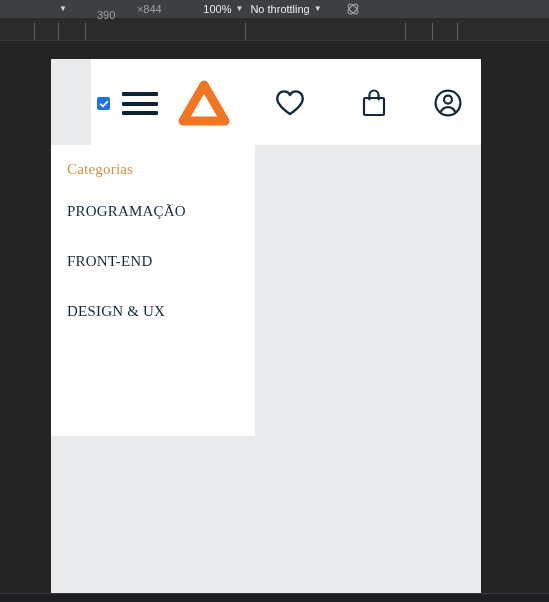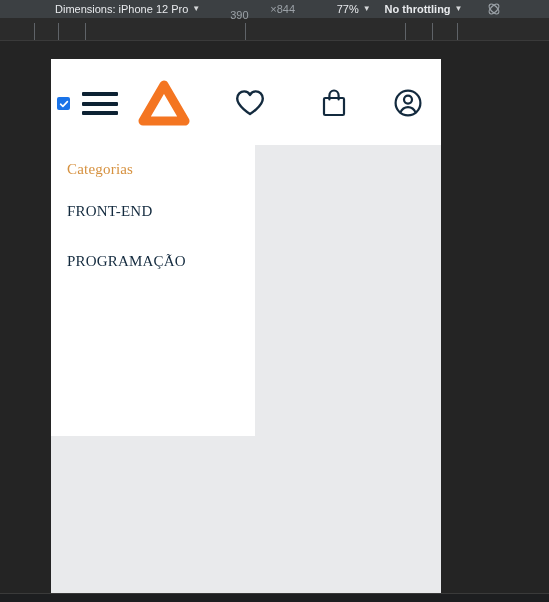--- a/index.html
+++ b/index.html
@@ -60,21 +60,21 @@
     margin-left: 6px;
     color: #9aa0a6;
     font-size: 11px;
   }
   .tb-height {
     width: 34px;
     text-align: right;
     color: #9aa0a6;
   }
   .tb-zoom { margin-left: 26px; color: #e8eaed; }
-  .tb-throttle { margin-left: 14px; color: #e8eaed; font-weight: bold; }
+  .tb-throttle { margin-left: 7px; color: #e8eaed; }
   .tb-rotate {
     margin-left: 22px;
     width: 18px;
     height: 18px;
     display: flex;
     align-items: center;
     justify-content: center;
   }
   .tb-rotate svg { display: block; }
 
@@ -98,20 +98,21 @@
 
   
   .viewport {
     position: absolute;
     left: 51px;
     top: 59px;
     width: 390px;
     height: 534px;
     background: #e9eaec;
     overflow: hidden;
+    padding-left: 40px;
   }
 
   
   .site-header {
     position: relative;
     width: 390px;
     height: 86px;
     background: #ffffff;
     display: flex;
     align-items: center;
@@ -218,32 +219,31 @@
   }
 </style>
 </head>
 <body>
 
 <div id="app">
 
   <div class="device-toolbar">
 
     <div class="tb-item tb-dims">
-      <span>Dimensions: iPhone 12 Pro</span>
       <span class="caret">▼</span>
     </div>
 
     <div class="tb-item tb-width">390</div>
 
     <div class="tb-item tb-x">×</div>
 
     <div class="tb-item tb-height">844</div>
 
     <div class="tb-item tb-zoom">
-      <span>77%</span>
+      <span>100%</span>
       <span class="caret">▼</span>
     </div>
 
     <div class="tb-item tb-throttle">
       <span>No throttling</span>
       <span class="caret">▼</span>
     </div>
 
     <div class="tb-rotate">
       <svg width="16" height="16" viewBox="0 0 16 16" fill="none" stroke="#9aa0a6" stroke-width="1.3">
@@ -302,21 +302,22 @@
         <svg width="30" height="30" viewBox="0 0 30 30" fill="none" stroke="#132a3e" stroke-width="2.2">
           <circle cx="15" cy="15" r="12.4"></circle>
           <circle cx="15" cy="11.6" r="4"></circle>
           <path d="M7.3 24.6 C8.9 21 11.7 19.1 15 19.1 C18.3 19.1 21.1 21 22.7 24.6" stroke-linecap="round"></path>
         </svg>
       </div>
     </div>
 
     <div class="menu-panel">
       <div class="menu-title">Categorias</div>
+      <div class="menu-item">PROGRAMAÇÃO</div>
       <div class="menu-item">FRONT-END</div>
-      <div class="menu-item">PROGRAMAÇÃO</div>
+      <div class="menu-item">DESIGN &amp; UX</div>
     </div>
 
   </div>
 
   <div class="bottom-strip"></div>
 
 </div>
 
 </body></html>

